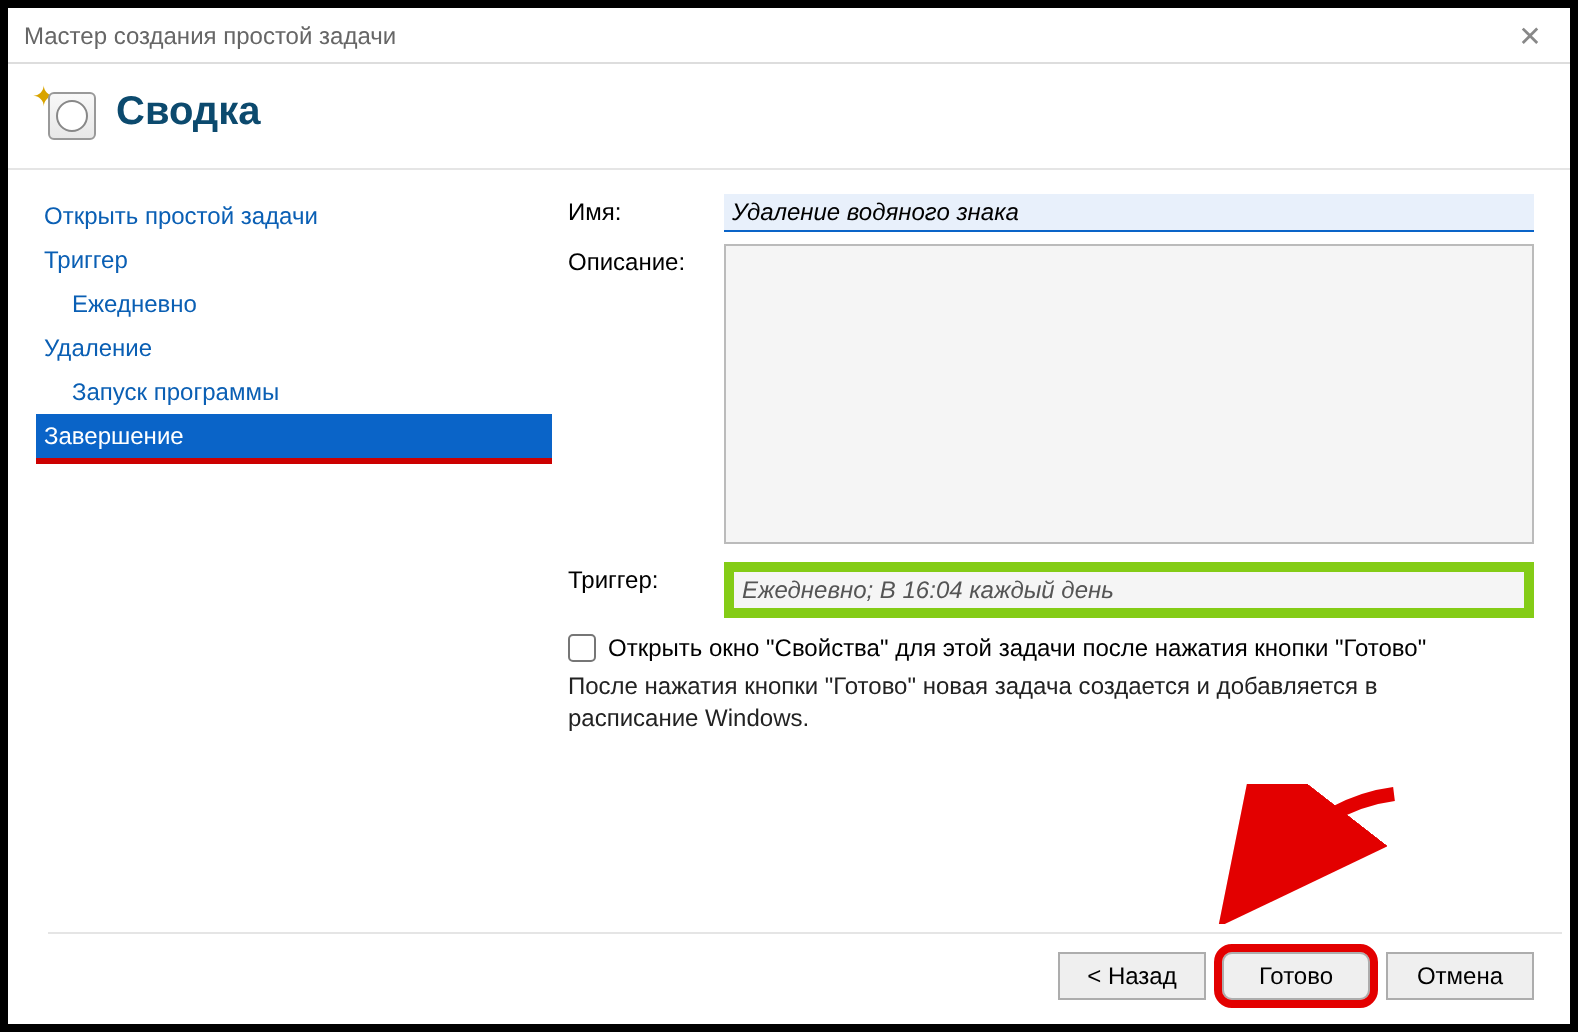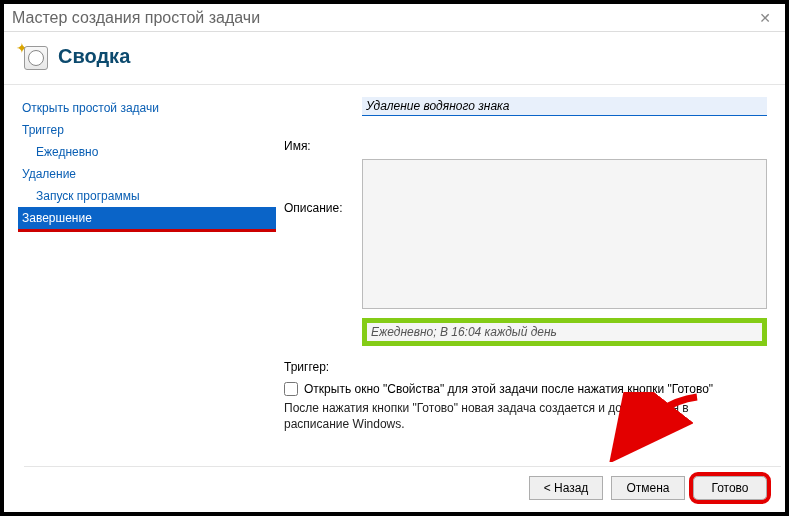--- a/index.html
+++ b/index.html
@@ -15,21 +15,21 @@
   }
   .titlebar {
     height: 28px;
     background: #fff;
     border-bottom: 1px solid #ddd;
     display: flex;
     align-items: center;
     padding: 0 8px;
     color: #666;
   }
-  .titlebar .title { flex: 1; font-size: 16px; }
+  .titlebar .title { flex: 1; font-size: 12px; }
   .close-x { width: 24px; text-align: center; color: #888; cursor: default; font-size: 14px; }
   .header {
     display: flex;
     align-items: center;
     gap: 10px;
     padding: 10px 14px 14px 14px;
     border-bottom: 1px solid #e5e5e5;
   }
   .header-icon {
     width: 30px; height: 28px;
@@ -67,21 +67,21 @@
   .side-item.selected {
     background: #0a64c8;
     color: #fff;
     border-bottom: 3px solid #cc0000;
   }
   .content {
     flex: 1;
     padding: 12px 18px 0 0;
   }
   .row { display: flex; margin-bottom: 6px; }
-  .row .lbl { width: 78px; padding-top: 2px; margin-top: 40px; }
+  .row .lbl { width: 78px; padding-top: 2px; }
   .row .val { flex: 1; font-style: italic; }
   .name-input {
     width: 100%;
     border: none;
     border-bottom: 1px solid #0a64c8;
     background: #e8f0fb;
     padding: 2px 4px;
     font: inherit;
     color: #000;
   }
@@ -181,22 +181,22 @@
     <div class="checkbox-row">
       <input type="checkbox" style="">
       <span>Открыть окно "Свойства" для этой задачи после нажатия кнопки "Готово"</span>
     </div>
     <div class="hint">После нажатия кнопки "Готово" новая задача создается и добавляется в расписание Windows.</div>
   </div>
 </div>
 
 <div class="footer">
   <button class="btn">&lt; Назад</button>
+  <button class="btn hl">Готово</button>
   <button class="btn">Отмена</button>
-  <button class="btn hl">Готово</button>
 </div>
 
 <svg class="arrow" width="120" height="70" viewBox="0 0 120 70">
   <defs>
     <marker id="ah" markerWidth="12" markerHeight="12" refX="9" refY="6" orient="auto">
       <path d="M0,0 L12,6 L0,12 Z" fill="#e30000"></path>
     </marker>
   </defs>
   <path d="M110,5 Q70,10 35,55" stroke="#e30000" stroke-width="7" fill="none" marker-end="url(#ah)"></path>
 </svg>

